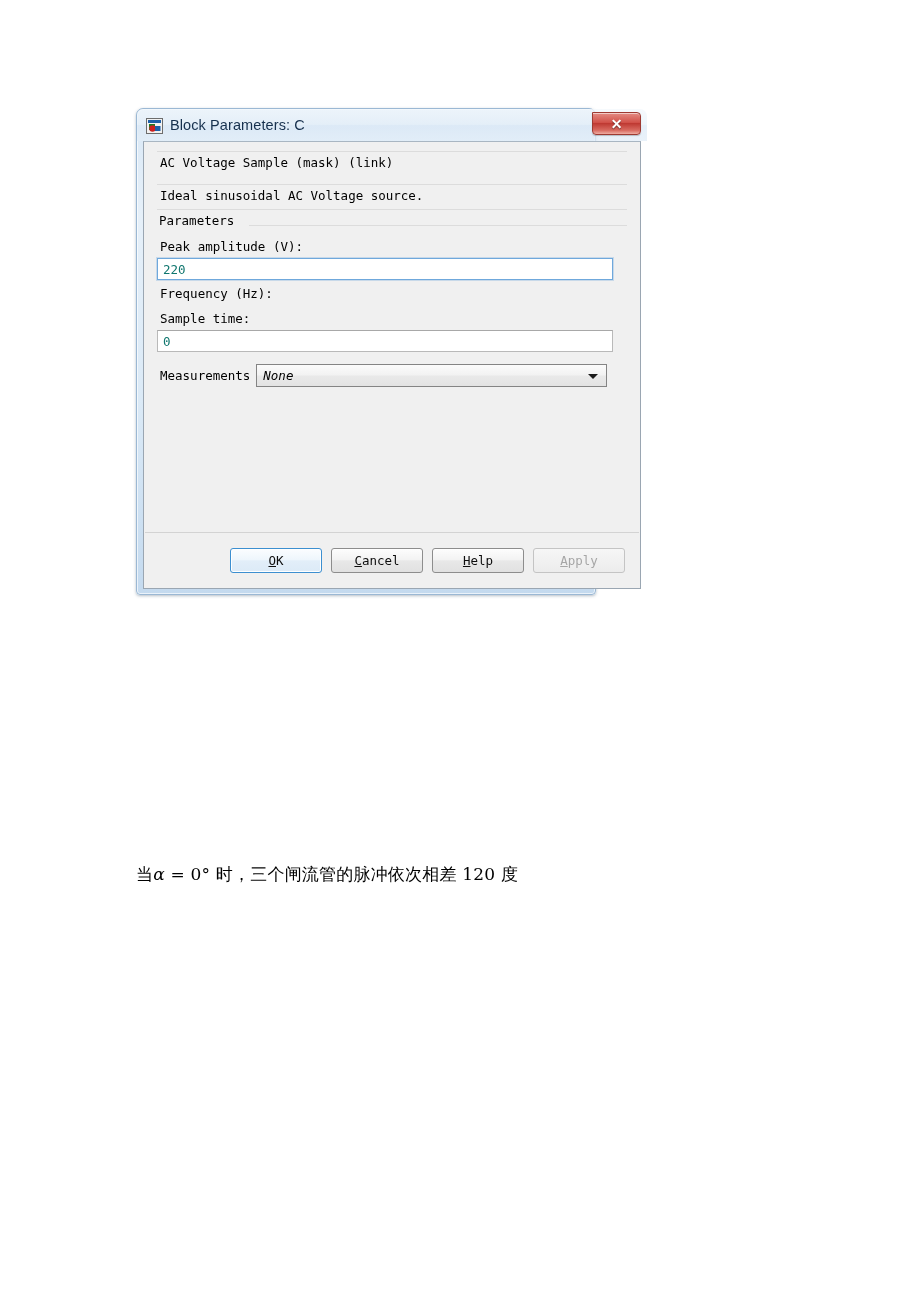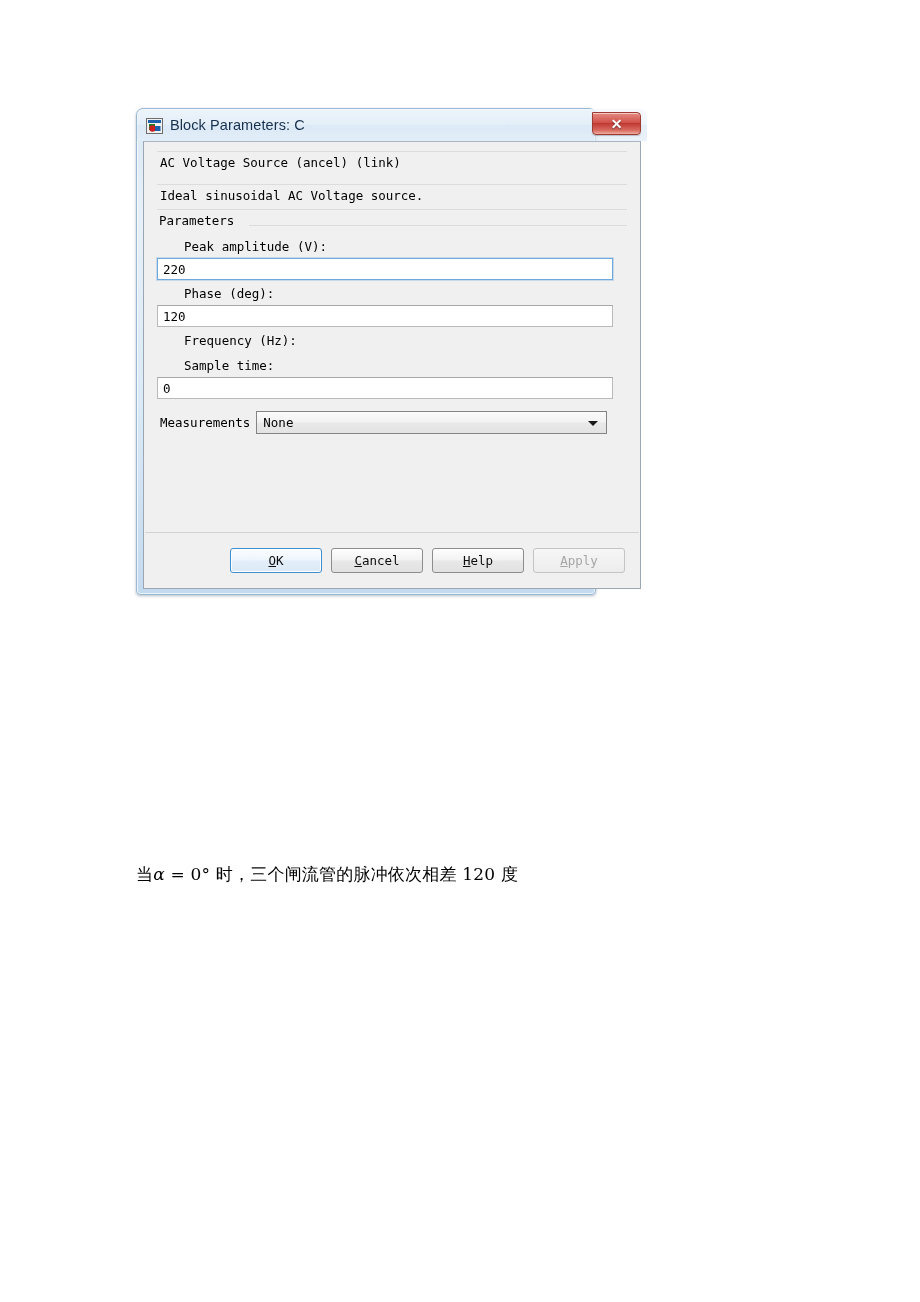--- a/index.html
+++ b/index.html
@@ -175,32 +175,31 @@
   }
 
   
   .field {
     margin: 0 12px;
     padding-top: 6px;
   }
   .field-label {
     padding-left: 3px;
     padding-bottom: 4px;
-    margin-left: 24px;
   }
   .field-input {
     box-sizing: border-box;
     width: 456px;
     height: 22px;
     background: #ffffff;
     border: 1px solid #b9b9b9;
     border-top-color: #a8a8a8;
     font-family: "DejaVu Sans Mono", "Liberation Mono", monospace;
     font-size: 12.5px;
-    color: #000000;
+    color: #0f766e;
     padding: 0 0 0 5px;
     line-height: 20px;
     outline: none;
   }
   .field-input.focused {
     border: 1px solid #6fa8dc;
     box-shadow: 0 0 0 1px rgba(125,175,220,0.35);
   }
 
   
@@ -216,20 +215,21 @@
   #measurements-select {
     box-sizing: border-box;
     margin-left: 6px;
     width: 351px;
     height: 23px;
     border: 1px solid #848484;
     background: linear-gradient(to bottom, #fbfbfb 0%, #f2f2f2 48%, #e9e9e9 52%, #e3e3e3 100%);
     display: flex;
     align-items: center;
     position: relative;
+    font-style: italic;
   }
   #measurements-value {
     font-family: "DejaVu Sans Mono", "Liberation Mono", monospace;
     font-size: 12.5px;
     color: #000000;
     padding-left: 6px;
   }
   #measurements-arrow {
     position: absolute;
     right: 8px;
@@ -325,42 +325,38 @@
       <span class="x-glyph">✕</span>
     </div>
   </div>
 
   <div id="client-area">
 
     <div id="params-panel">
 
       <div class="desc-group">
         <div class="group-rule"></div>
-        <div id="desc-title" class="mono">AC Voltage Source (ancel) (link)</div>
+        <div id="desc-title" class="mono">AC Voltage Sample (mask) (link)</div>
       </div>
       <div class="desc-group">
         <div class="group-rule"></div>
         <div id="desc-body" class="mono">Ideal sinusoidal AC Voltage source.</div>
       </div>
 
       <div id="params-heading-row">
         <div class="hr-line"></div>
         <div id="params-heading" class="mono">Parameters</div>
         <div id="params-heading-underline"></div>
       </div>
 
       <div class="field">
         <div class="field-label mono">Peak amplitude (V):</div>
         <input class="field-input focused" type="text" readonly="" value="220" style="">
       </div>
 
-      <div class="field">
-        <div class="field-label mono">Phase (deg):</div>
-        <input class="field-input" type="text" readonly="" value="120" style="">
-      </div>
 
       <div class="field">
         <div class="field-label mono">Frequency (Hz):</div>
       </div>
 
       <div class="field">
         <div class="field-label mono">Sample time:</div>
         <input class="field-input" type="text" readonly="" value="0" style="">
       </div>
 

